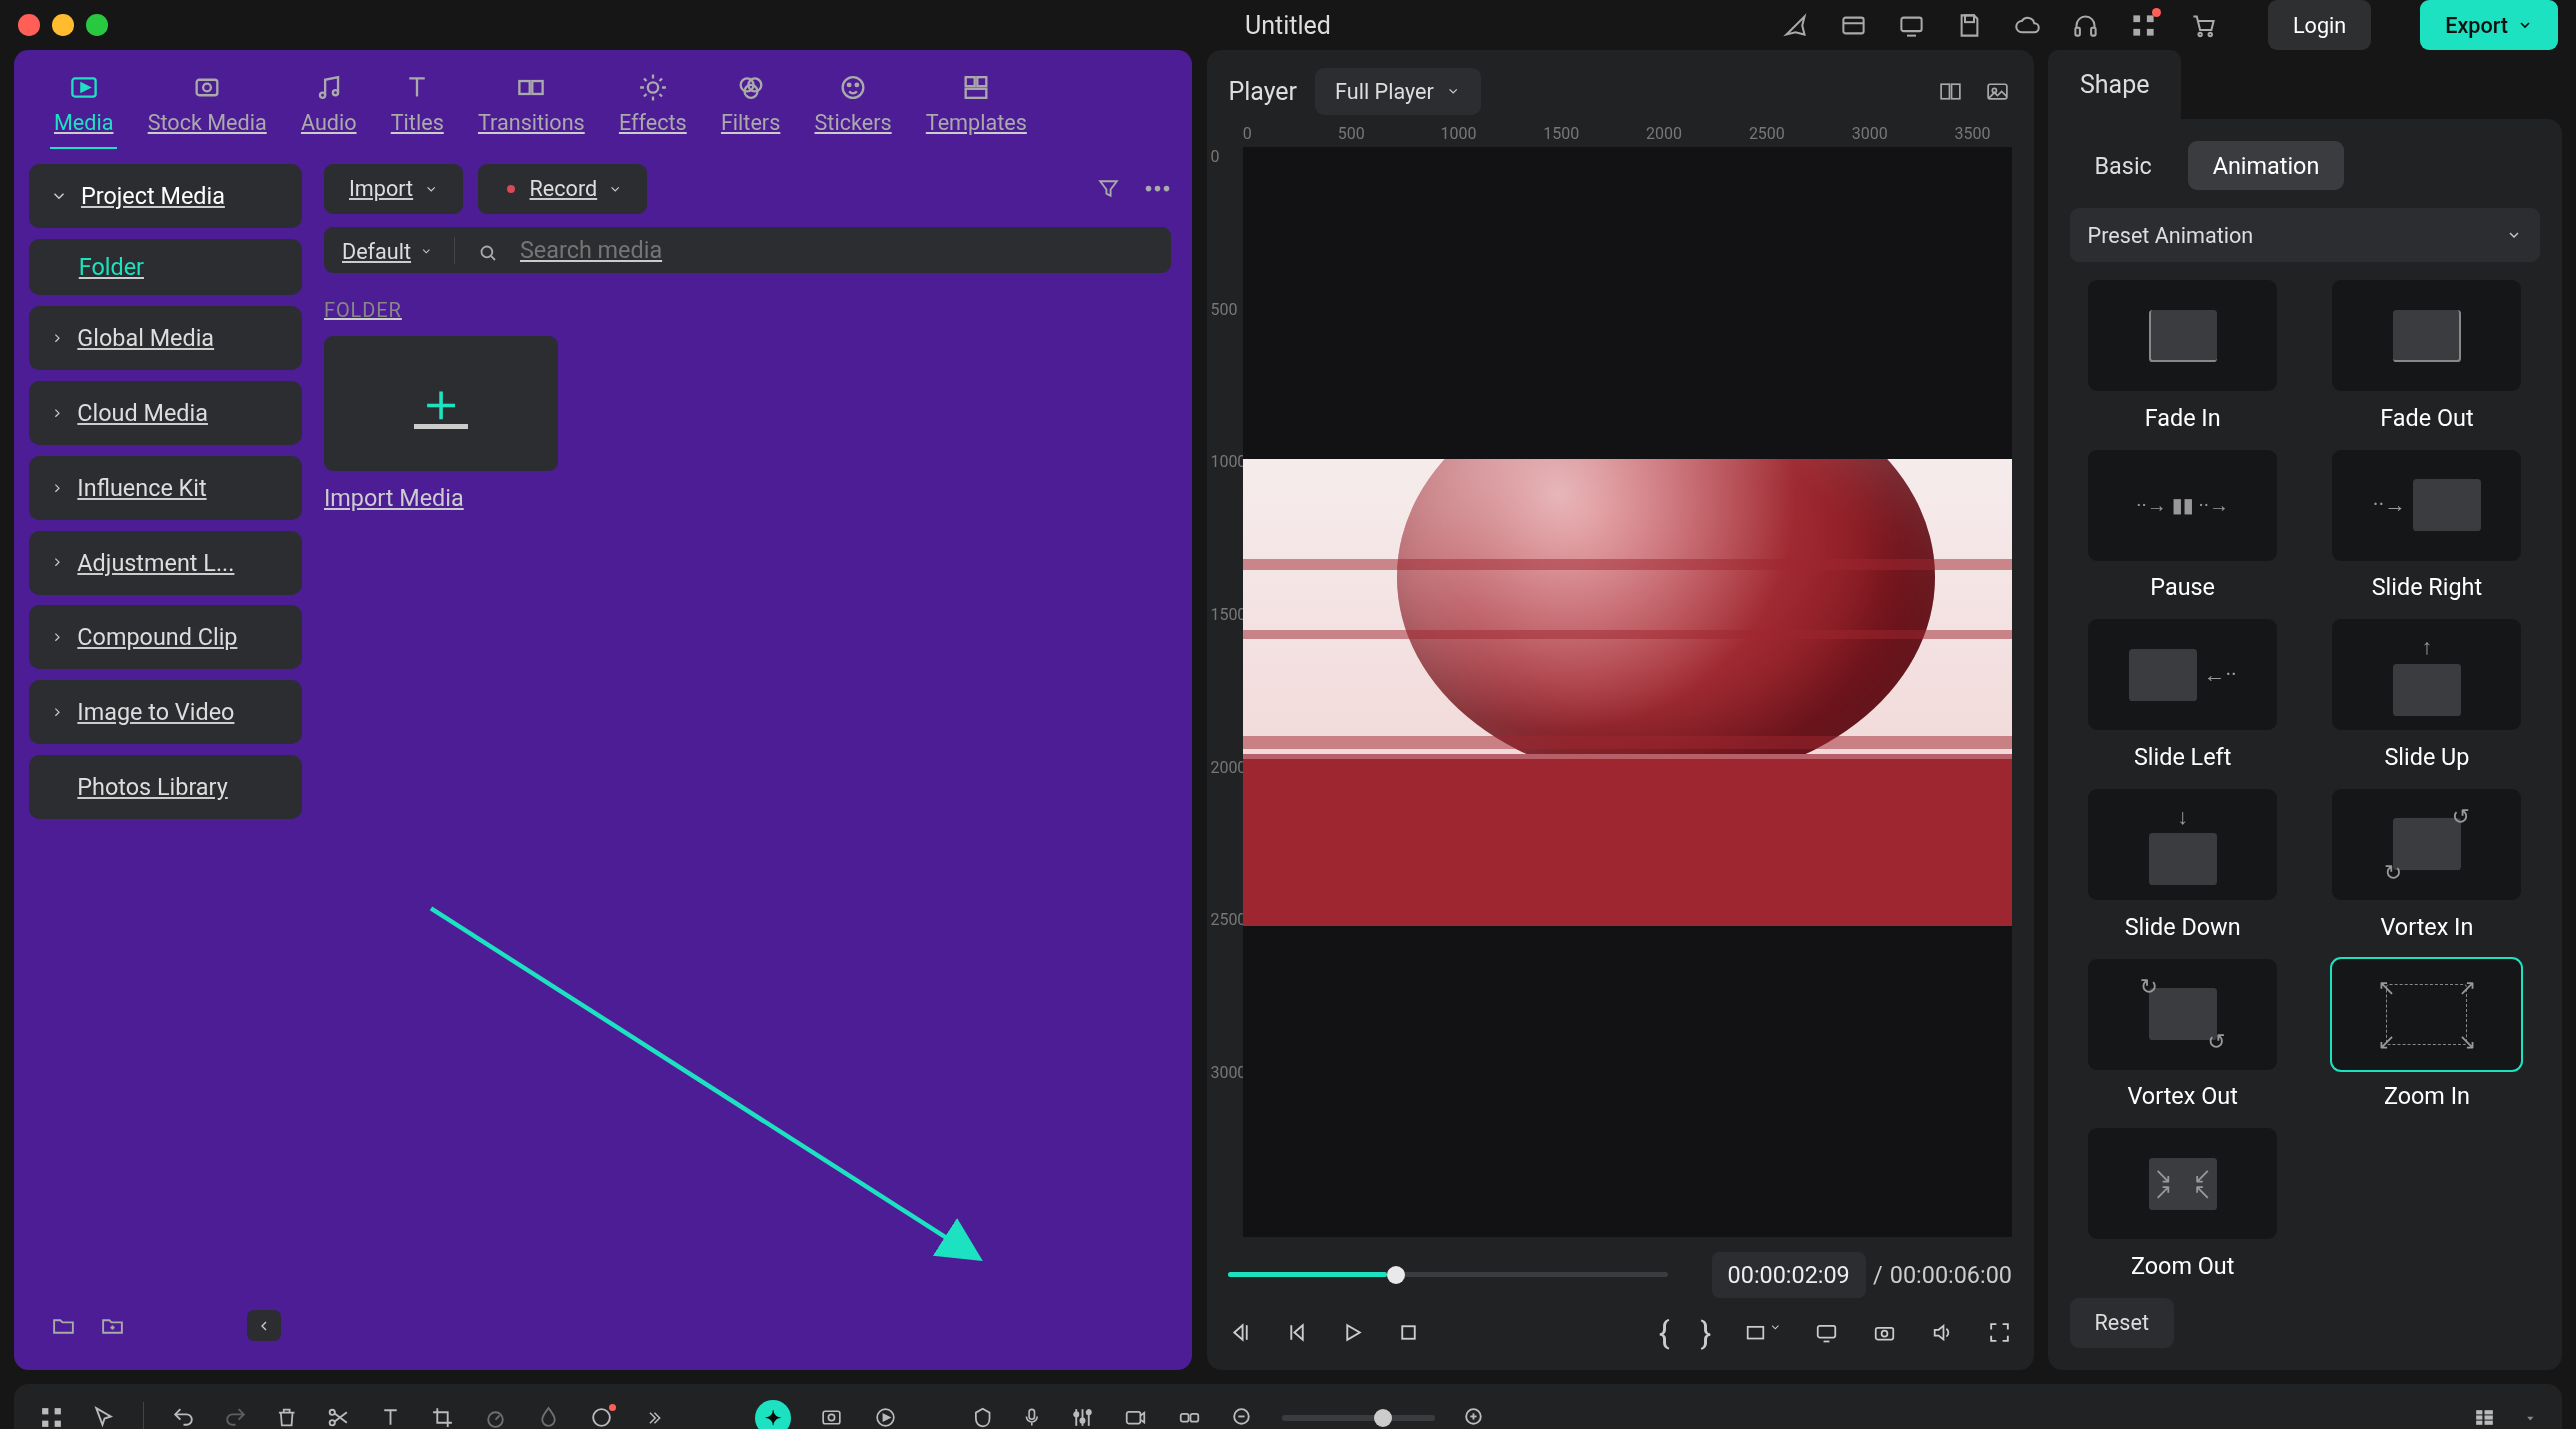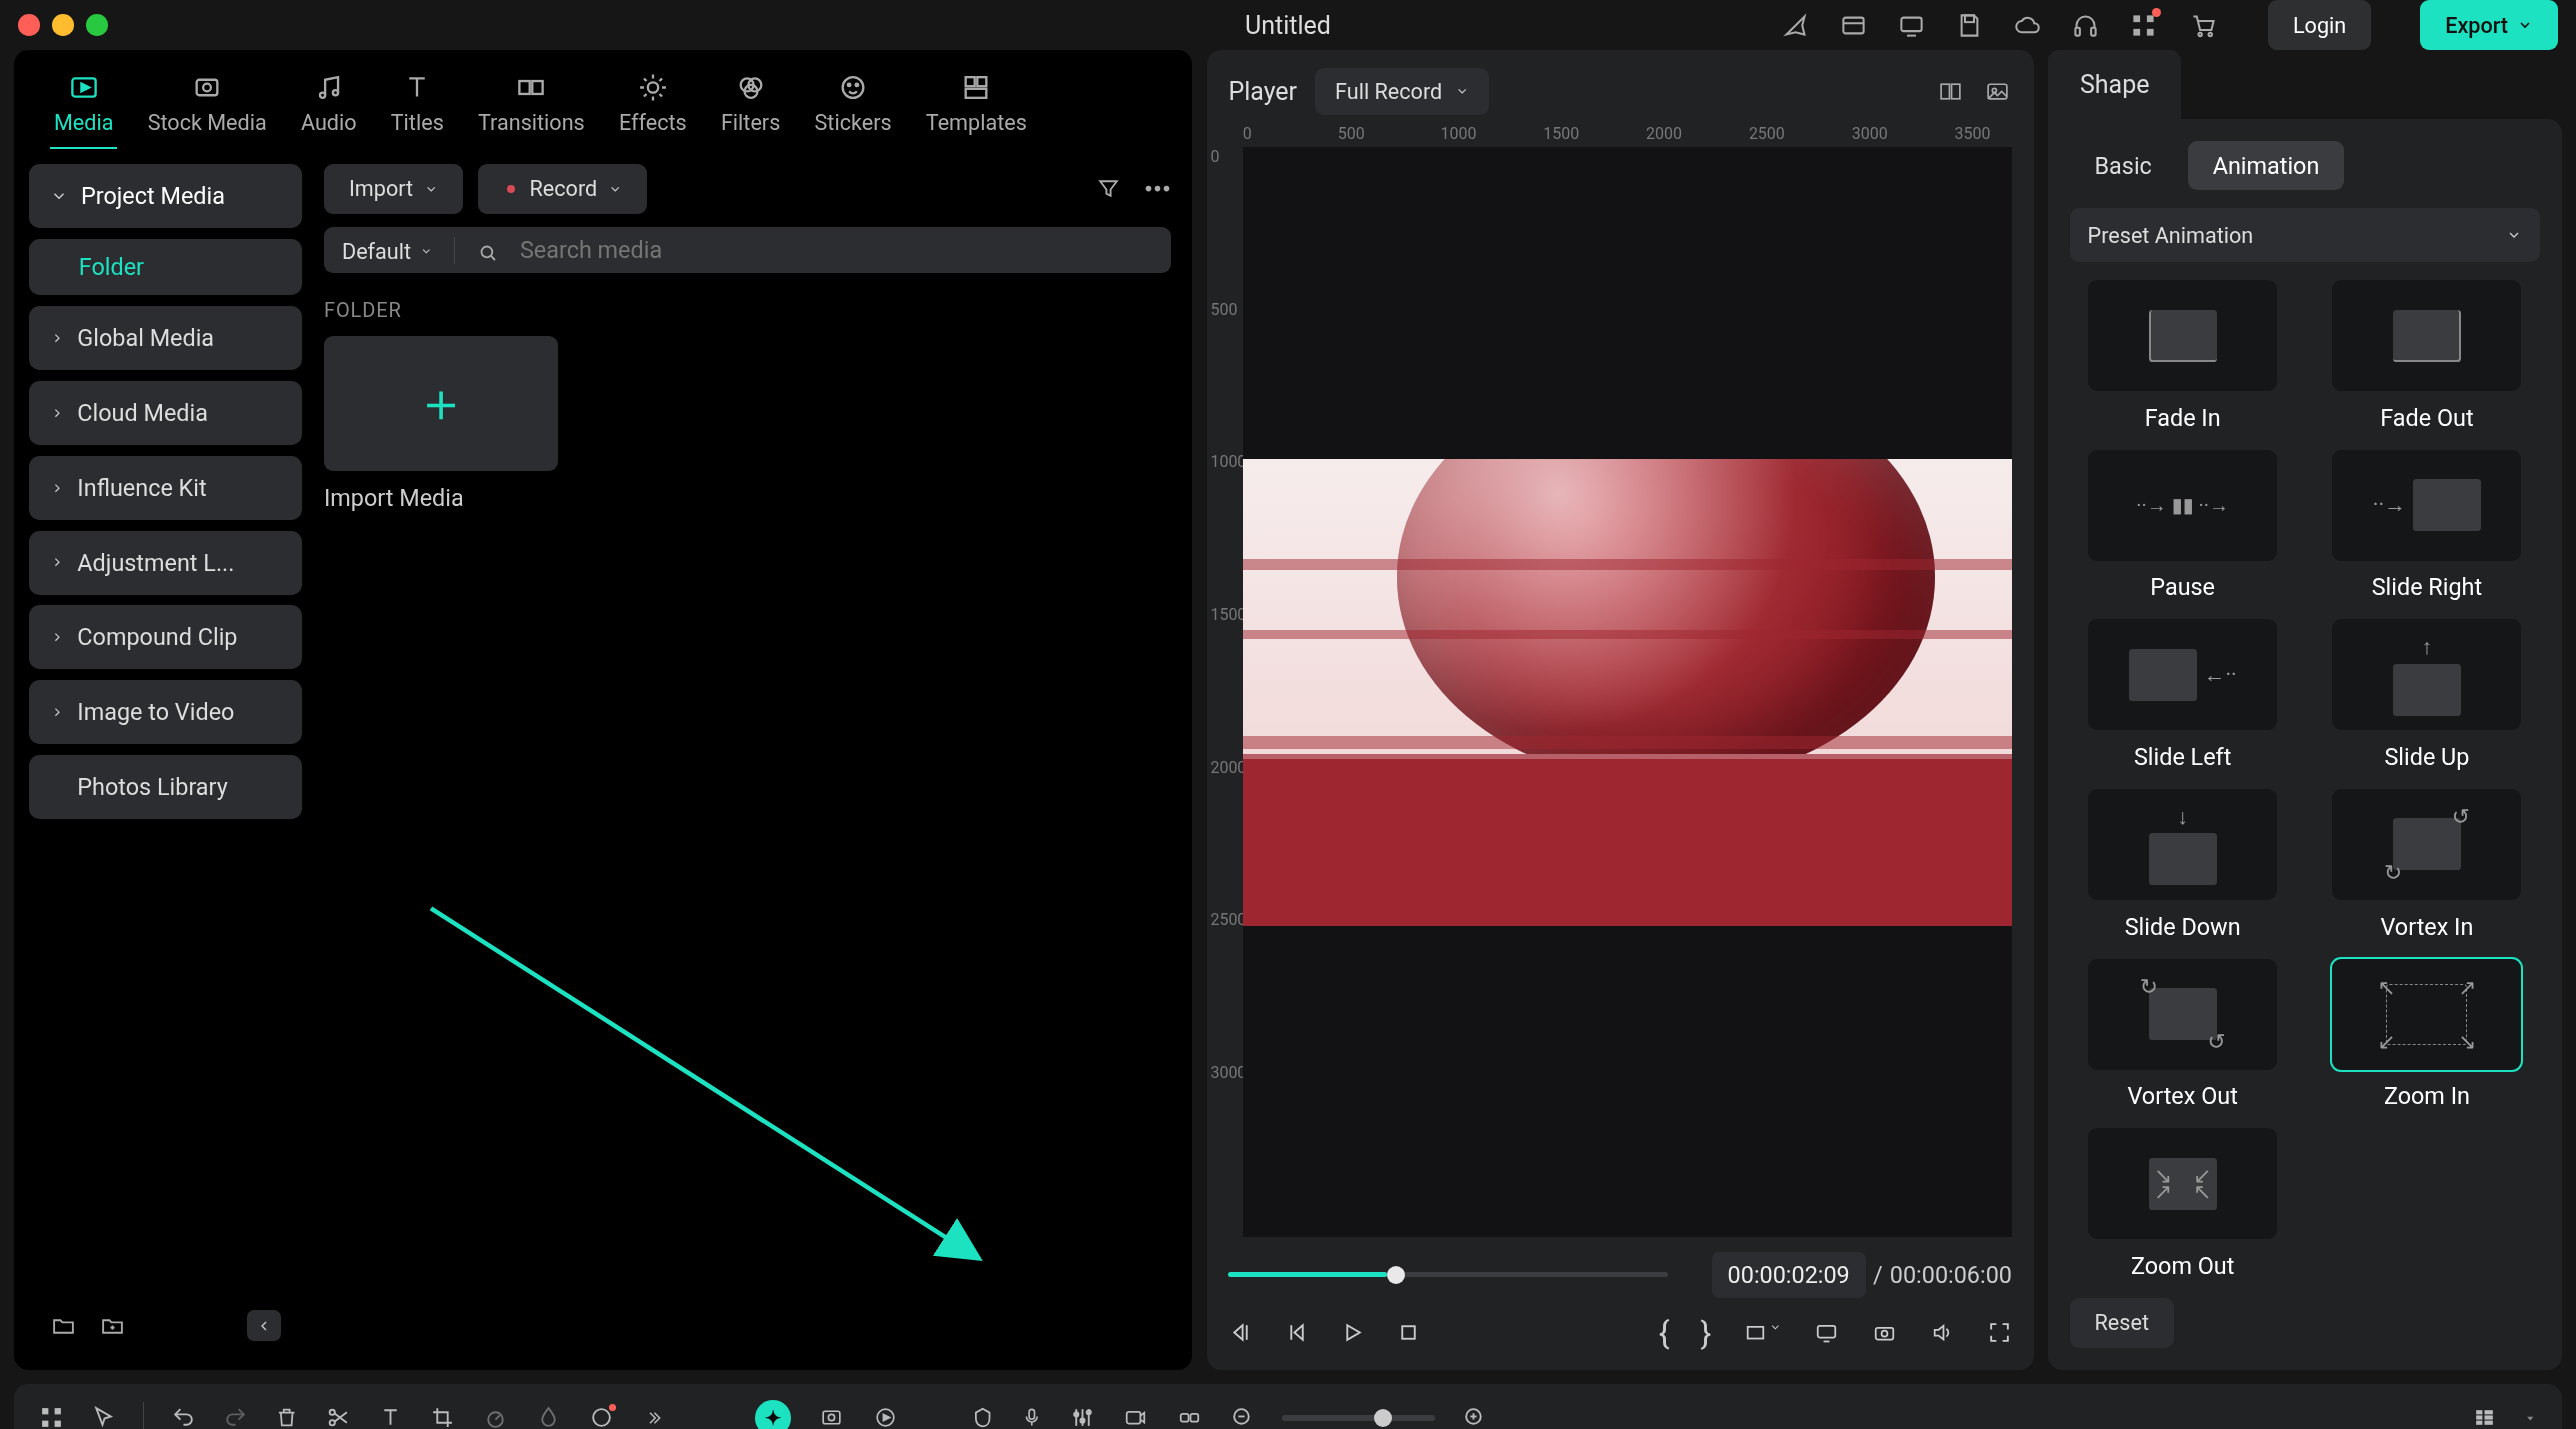--- a/index.html
+++ b/index.html
@@ -14,21 +14,21 @@
 .title { position:absolute; left:50%; transform:translateX(-50%); color:#ddd; font-size:25px; }
 .top-icons { margin-left:auto; display:flex; gap:31px; align-items:center; }
 .top-icons .ico { color:#aaa; }
 .login-btn { background:#2d2f31; color:#fff; padding:12.6px 25px; border-radius:9px; margin-left:18px; }
 .export-btn { background:#1de2c1; color:#111; padding:12.6px 25px; border-radius:9px; margin-left:18px; display:flex; align-items:center; gap:9px; font-weight:500; }
 
 
 .main-row { display:flex; gap:14.4px; padding:0 14.4px; }
 
 
-.left-panel { width:1204px; background:#000000; border-radius:14.4px; display:flex; flex-direction:column; }
+.left-panel { width:1204px; background:#4c1d95; border-radius:14.4px; display:flex; flex-direction:column;text-decoration:underline; }
 .tabbar { display:flex; gap:27px; padding:16px 36px 0 36px; }
 .tabbar .tab { display:flex; flex-direction:column; align-items:center; gap:7.2px; color:#aaa; cursor:pointer; padding:5.4px 3.6px 12.6px 3.6px; }
 .tabbar .tab.active { color:#1de2c1; border-bottom:2.7px solid #1de2c1; }
 .tabbar .tab .ti { font-size:31px; }
 .tabbar .tab span.lbl { font-size:21.6px; }
 
 .left-body { display:flex; flex:1; }
 .sidebar { width:288px; padding:14.4px 0 14.4px 14.4px; display:flex; flex-direction:column; gap:10.8px; }
 .side-item { background:#2b2d30; color:#ddd; padding:18px 21.6px; border-radius:10.8px; display:flex; align-items:center; gap:12.6px; cursor:pointer; font-size:23.4px; }
 .side-item.active { color:#fff; }
@@ -405,21 +405,21 @@
             </div>
           </div>
         </div>
       </div>
     </div>
 
     <div class="player-panel">
       <div class="player-top">
         <span class="pt-title">Player</span>
         <div class="quality-dd">
-            <span>Full Record</span>
+            <span>Full Player</span>
             <svg width="14.4" height="14.4" viewBox="0 0 24 24" fill="none" stroke="#ccc" stroke-width="2">
               <polyline points="6 9 12 15 18 9"></polyline>
             </svg>
           </div>
         <div class="pt-icons">
           <span class="ico">
               <svg width="29" height="25" viewBox="0 0 24 24" fill="none" stroke="#aaa" stroke-width="1.6">
                 <rect x="3" y="5" width="8" height="14"></rect>
                 <rect x="13" y="5" width="8" height="14"></rect>
               </svg>

